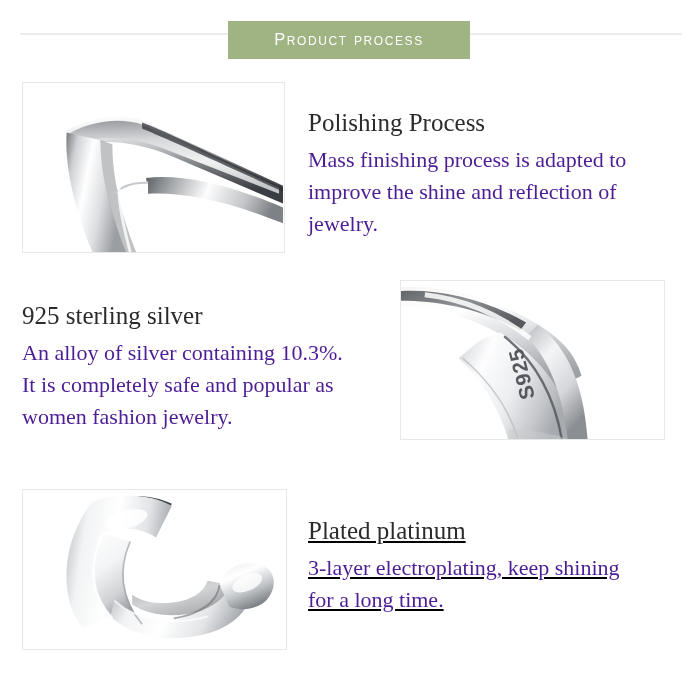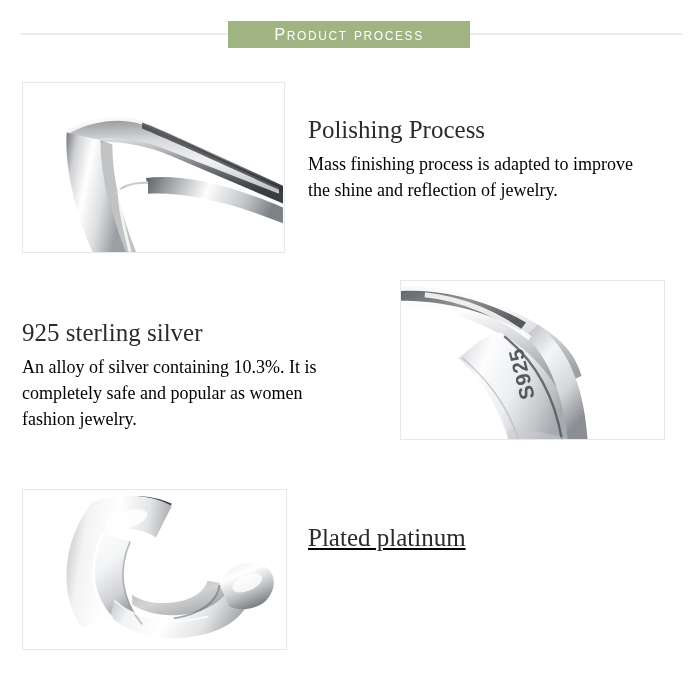--- a/index.html
+++ b/index.html
@@ -30,21 +30,21 @@
     background: #ececea;
   }
   .rule-left  { left: 20px;  width: 210px; }
   .rule-right { left: 470px; width: 212px; }
 
   .banner {
     position: absolute;
     left: 228px;
     top: 21px;
     width: 242px;
-    height: 27px;
+    height: 38px;
     background: #9fb383;
     display: flex;
     align-items: center;
     justify-content: center;
   }
   .banner-text {
     color: #ffffff;
     font-family: "Liberation Sans", "DejaVu Sans", sans-serif;
     font-size: 16.5px;
     font-variant: small-caps;
@@ -64,36 +64,36 @@
     box-sizing: border-box;
     overflow: hidden;
   }
   .photo { position: absolute; inset: 0; background: #ffffff; }
 
   .text-block { position: absolute; }
   .heading {
     color: #2b2b2b;
     font-size: 25px;
     line-height: 1.1;
-    margin: 12px 0 7px 0;
+    margin: 5px 0 7px 0;
     font-weight: normal;
     white-space: nowrap;
   }
   .body-text {
-    color: #000000;
-    font-size: 18px;
+    color: #4c1d95;
+    font-size: 22px;
     line-height: 1.47;
     margin: 0;
   }
 
   
   #section-polishing .panel      { left: 22px;  top: 82px;  width: 263px; height: 171px; }
   #section-polishing .text-block { left: 308px; top: 104px; width: 330px; }
 
-  #section-sterling .text-block  { left: 22px;  top: 307px; width: 330px; }
+  #section-sterling .text-block  { left: 22px;  top: 297px; width: 330px; }
   #section-sterling .panel       { left: 400px; top: 280px; width: 265px; height: 160px; }
 
   #section-plated .panel         { left: 22px;  top: 489px; width: 265px; height: 161px; }
   #section-plated .text-block    { left: 308px; top: 512px; width: 330px; text-decoration: underline; }
 
   
   .ring-svg { position: absolute; inset: 0; width: 100%; height: 100%; display: block; }
 </style>
 </head>
 <body>
@@ -290,14 +290,15 @@
         <path d="M198 96 C196 114 178 126 152 130" fill="none" stroke="#6f7276" stroke-width="1.8" opacity="0.6"></path>
 
         <ellipse cx="104" cy="30" rx="22" ry="9" fill="#ffffff" opacity="0.85" transform="rotate(-16 104 30)"></ellipse>
         <ellipse cx="226" cy="94" rx="16" ry="8" fill="#ffffff" opacity="0.8" transform="rotate(-24 226 94)"></ellipse>
       </svg>
     </div>
   </div>
 
   <div class="text-block">
     <h2 class="heading">Plated platinum</h2>
+    <p class="body-text">3-layer electroplating, keep shining for a long time.</p>
   </div>
 </div>
 
 </body></html>

